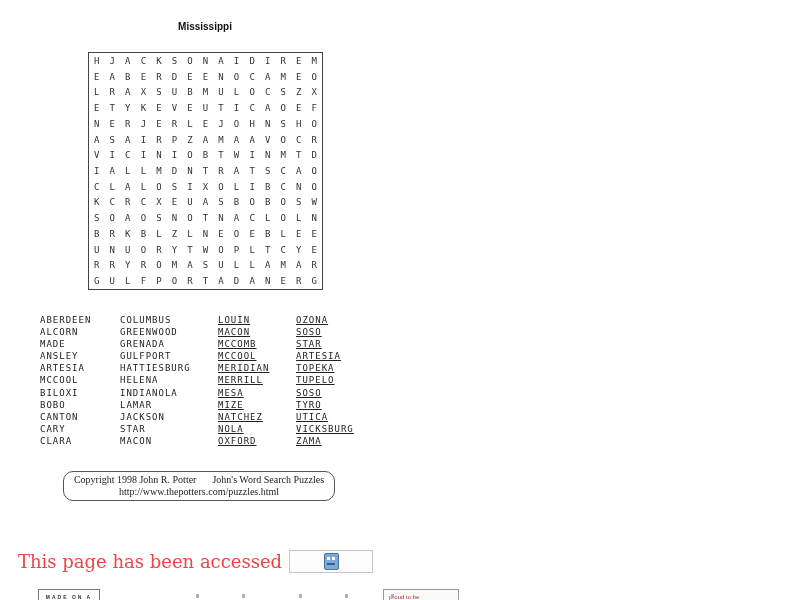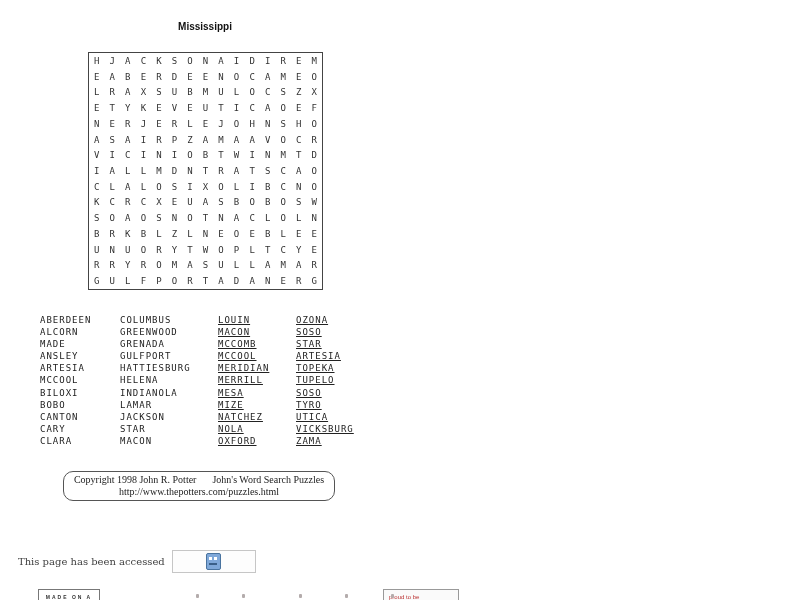--- a/index.html
+++ b/index.html
@@ -27,21 +27,21 @@
   .copy-box{position:absolute;left:63px;top:471px;width:270px;height:28px;
             border:1px solid #555;border-radius:10px;text-align:center;
             font-family:"Liberation Serif",serif;font-size:10px;color:#222;
             display:flex;flex-direction:column;justify-content:center;line-height:12px;}
   .copy-line1 span{white-space:pre;}
   .copy-gap{display:inline-block;width:16px;}
   .copy-url{color:#222;}
 
   
   .access{position:absolute;left:18px;top:550px;display:flex;align-items:center;
-          font-family:"DejaVu Serif",serif;font-size:10px;color:#404040;}
+          font-family:"DejaVu Serif",serif;font-size:18px;color:#ef4444;}
   .counter-frame{width:82px;height:21px;border:1px solid #c6c6c6;background:#fdfdfd;
                  margin:0 7px;display:flex;align-items:center;justify-content:center;}
   .broken-img{width:13px;height:15px;background:#7fa8d9;border:1px solid #49739f;
               border-radius:2px;position:relative;}
   .broken-img:before{content:"";position:absolute;left:2px;top:3px;width:3px;height:3px;
               background:#fff;box-shadow:5px 0 0 #fff;}
   .broken-img:after{content:"";position:absolute;left:2px;top:9px;width:8px;height:2px;
               background:#3a5f88;}
 
   

